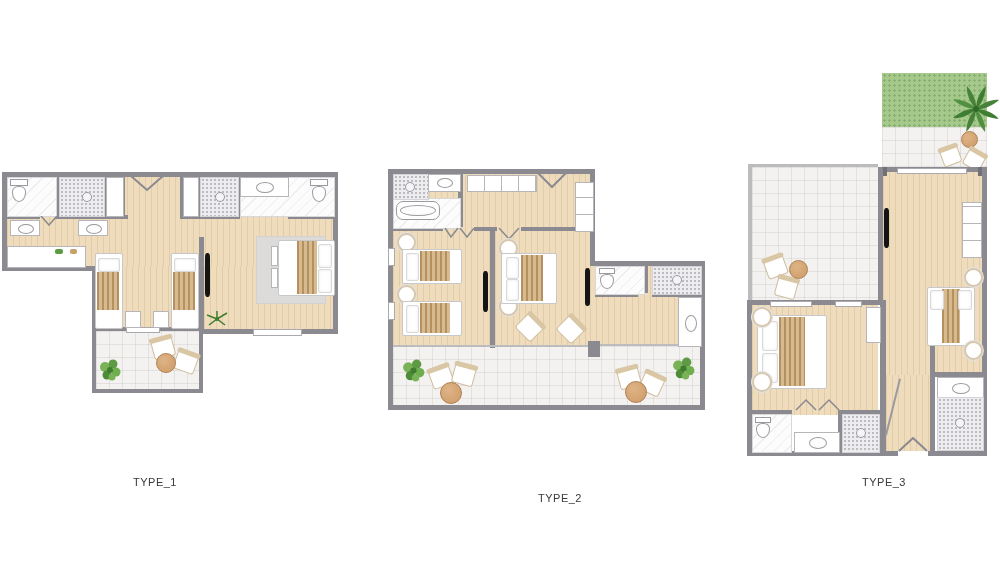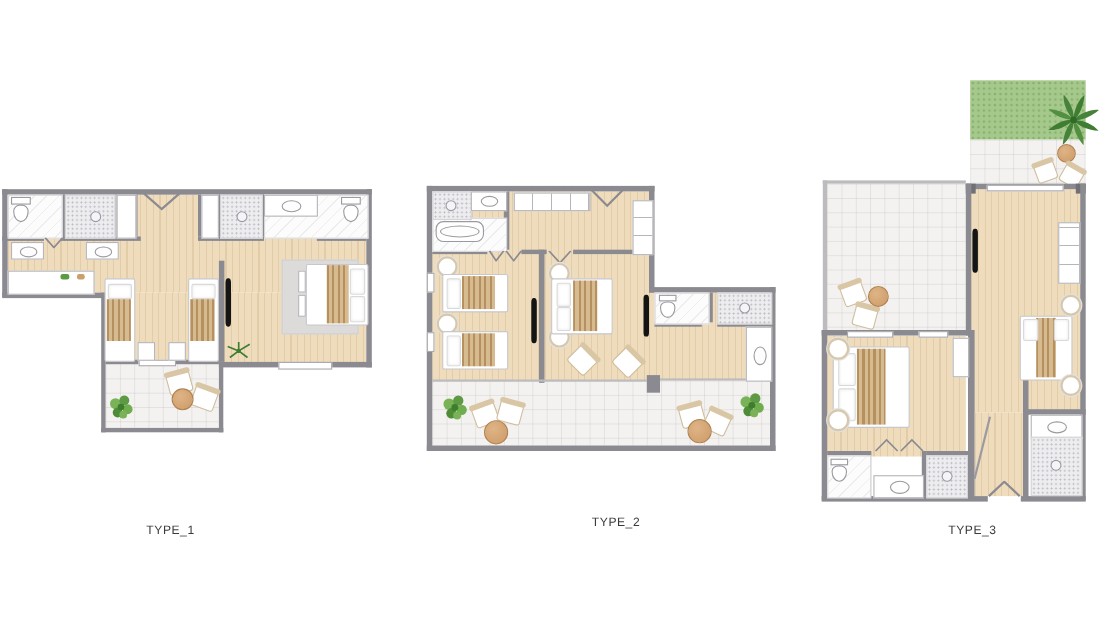--- a/index.html
+++ b/index.html
@@ -271,21 +271,21 @@
     <div class="chair" style="left:641px;top:373px;width:20px;height:19px;transform:rotate(25deg)"></div>
     <div class="table-round" style="left:625px;top:381px;width:20px;height:20px"></div>
     <svg class="abs" style="left:670px;top:355px" width="27" height="27" viewBox="0 0 26 26">
       <circle cx="8" cy="10" r="5" fill="#79b257"></circle>
         <circle cx="16" cy="7" r="4.5" fill="#5d9a43"></circle>
       <circle cx="19" cy="15" r="4.5" fill="#6fae4e"></circle>
         <circle cx="10" cy="18" r="4.5" fill="#4f8c38"></circle>
       <circle cx="15" cy="20" r="3.5" fill="#79b257"></circle>
         <circle cx="13" cy="13" r="3" fill="#3f7d2e"></circle>
       </svg>
-    <div class="plan-label" style="left:515px;top:469px">TYPE_2</div>
+    <div class="plan-label" style="left:515px;top:492px">TYPE_2</div>
   </section>
 
   <section class="plan">
 
     <div class="grass" style="left:882px;top:73px;width:105px;height:54px"></div>
     <div class="tile" style="left:882px;top:127px;width:105px;height:40px"></div>
     <svg class="abs" style="left:952px;top:84px" width="48" height="50" viewBox="0 0 48 50">
       <path d="M24 25 C30 19 40 15 47 16 C40 22 31 26 24 25Z" fill="#47823a"></path>
       <path d="M24 25 C30 19 40 15 47 16 C40 22 31 26 24 25Z" fill="#3f7d33" transform="rotate(45 24 25)"></path>
       <path d="M24 25 C30 19 40 15 47 16 C40 22 31 26 24 25Z" fill="#528f41" transform="rotate(90 24 25)"></path>

